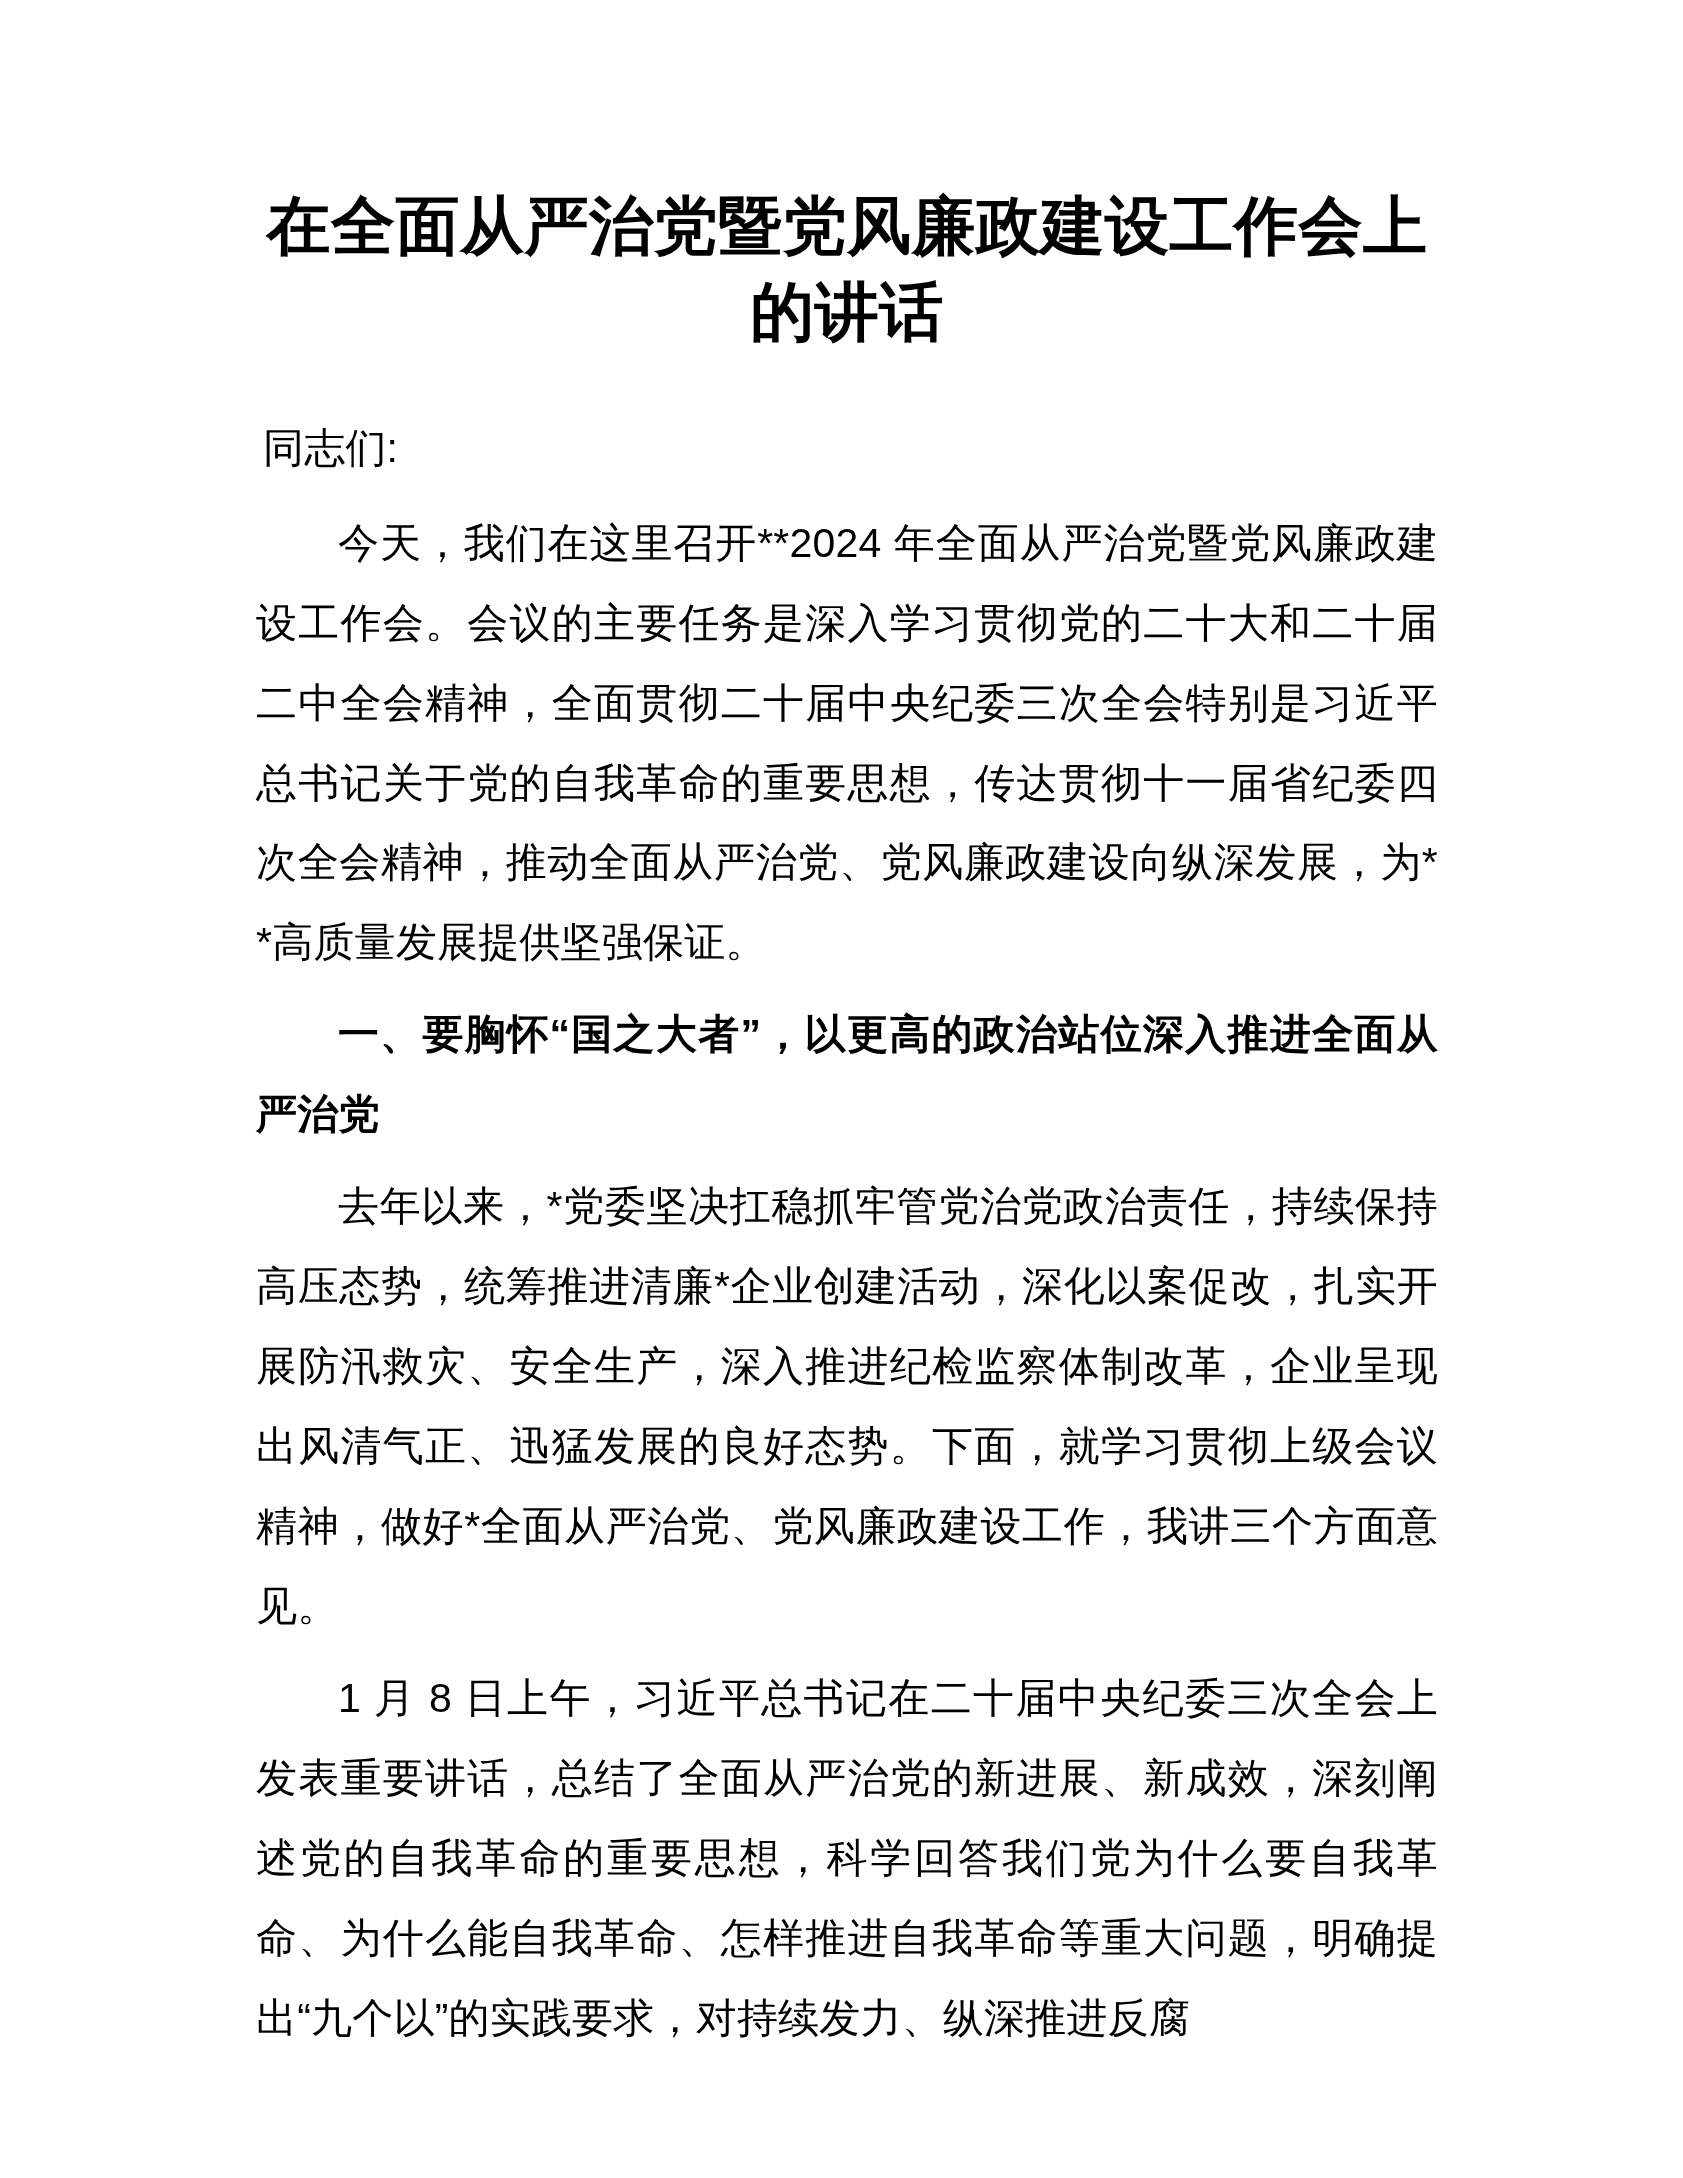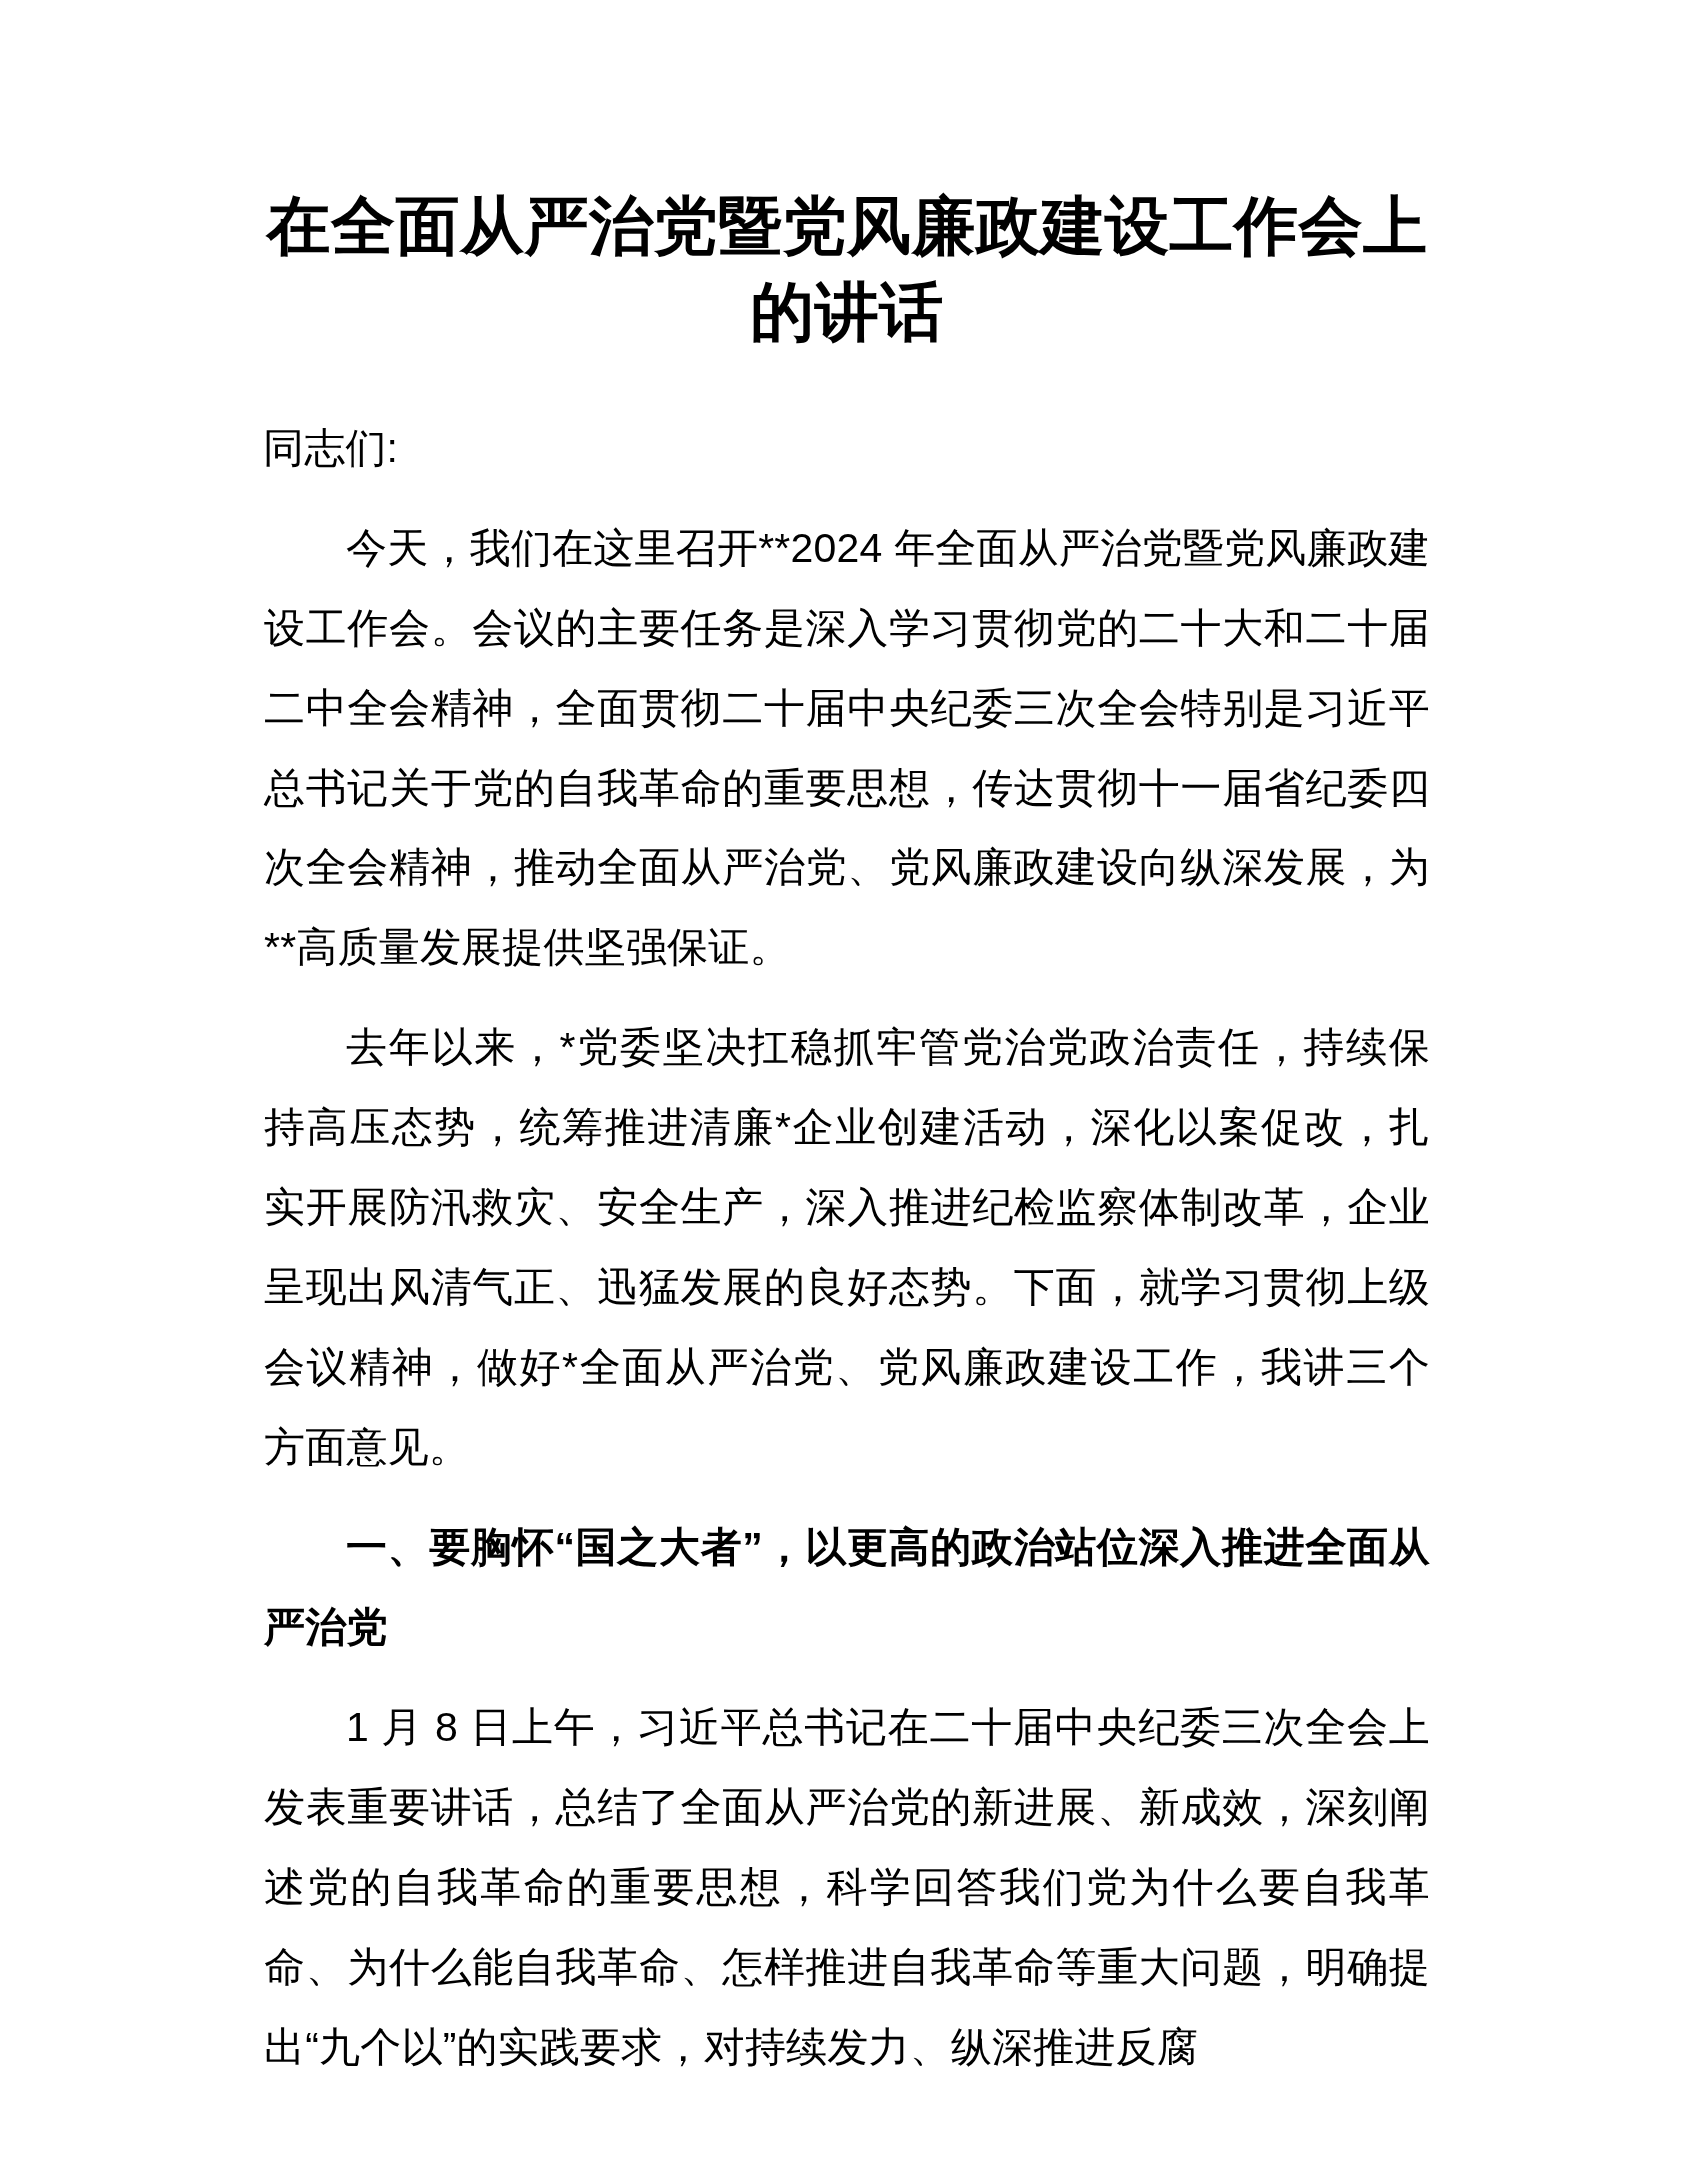--- a/index.html
+++ b/index.html
@@ -48,21 +48,21 @@
     line-height: 1.95;
     margin: 11px;
     padding-top: 42px;
     padding-left: 4px;
     letter-spacing: 0.2px;
   }
 
   .para {
     font-size: 41px;
     line-height: 1.95;
-    margin: 16px;
+    margin: 8px;
     padding-top: 4px;
     text-indent: 2em;
     text-align: justify;
     text-justify: inter-ideograph;
     letter-spacing: 0.2px;
     word-break: break-all;
   }
 
   .para.heading {
     font-weight: bold;
@@ -77,21 +77,21 @@
 
 <div class="page">
   <div class="page-body">
 
     <h1 class="doc-title">在全面从严治党暨党风廉政建设工作会上的讲话</h1>
 
     <p class="salutation">同志们:</p>
 
     <p class="para">今天，我们在这里召开**2024 年全面从严治党暨党风廉政建设工作会。会议的主要任务是深入学习贯彻党的二十大和二十届二中全会精神，全面贯彻二十届中央纪委三次全会特别是习近平总书记关于党的自我革命的重要思想，传达贯彻十一届省纪委四次全会精神，推动全面从严治党、党风廉政建设向纵深发展，为**高质量发展提供坚强保证。</p>
 
+    <p class="para heading">一、要胸怀“国之大者”，以更高的政治站位深入推进全面从严治党</p>
+
     <p class="para">去年以来，*党委坚决扛稳抓牢管党治党政治责任，持续保持高压态势，统筹推进清廉*企业创建活动，深化以案促改，扎实开展防汛救灾、安全生产，深入推进纪检监察体制改革，企业呈现出风清气正、迅猛发展的良好态势。下面，就学习贯彻上级会议精神，做好*全面从严治党、党风廉政建设工作，我讲三个方面意见。</p>
-
-    <p class="para heading">一、要胸怀“国之大者”，以更高的政治站位深入推进全面从严治党</p>
 
     <p class="para">1 月 8 日上午，习近平总书记在二十届中央纪委三次全会上发表重要讲话，总结了全面从严治党的新进展、新成效，深刻阐述党的自我革命的重要思想，科学回答我们党为什么要自我革命、为什么能自我革命、怎样推进自我革命等重大问题，明确提出“九个以”的实践要求，对持续发力、纵深推进反腐</p>
 
   </div>
 </div>
 
 
 </body></html>

